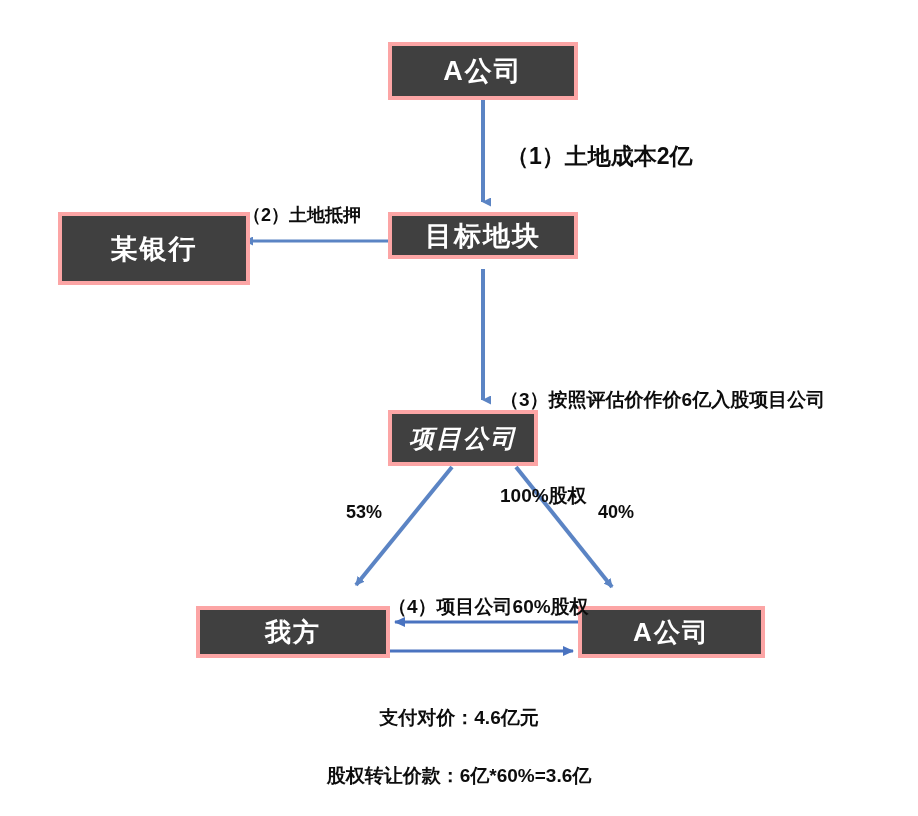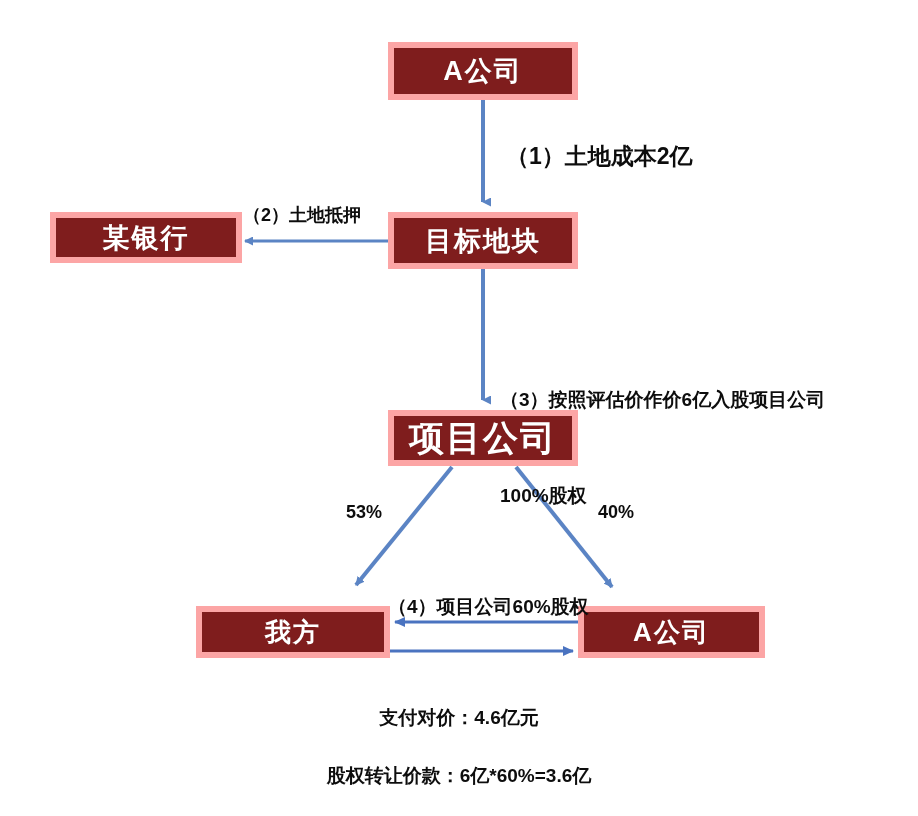--- a/index.html
+++ b/index.html
@@ -13,35 +13,35 @@
   #canvas {
     position: relative;
     width: 918px;
     height: 816px;
     background: #ffffff;
     overflow: hidden;
   }
   .node {
     position: absolute;
     box-sizing: border-box;
-    background: #7f1d1d;
-    border: 6px solid #fca5a5;
+    background: #404040;
+    border: 4px solid #fca5a5;
     color: #ffffff;
     font-weight: bold;
     display: flex;
     align-items: center;
     justify-content: center;
     letter-spacing: 2px;
     text-shadow: 0 0 1px rgba(0,0,0,0.15);
     z-index: 3;
   }
   .node-a-top   { left: 388px; top: 42px;  width: 190px; height: 58px; font-size: 27px; }
-  .node-bank    { left: 50px;  top: 212px; width: 192px; height: 51px; font-size: 27px; }
-  .node-land    { left: 388px; top: 212px; width: 190px; height: 57px; font-size: 27px; }
-  .node-project { left: 388px; top: 410px; width: 190px; height: 56px; font-size: 35px; }
+  .node-bank    { left: 58px;  top: 212px; width: 192px; height: 73px; font-size: 27px; }
+  .node-land    { left: 388px; top: 212px; width: 190px; height: 47px; font-size: 27px; }
+  .node-project { left: 388px; top: 410px; width: 150px; height: 56px; font-size: 25px; font-style: italic; }
   .node-we      { left: 196px; top: 606px; width: 194px; height: 52px; font-size: 26px; }
   .node-a-bot   { left: 578px; top: 606px; width: 187px; height: 52px; font-size: 26px; }
 
   .label {
     position: absolute;
     color: #0d0d0d;
     font-weight: bold;
     white-space: pre;
     z-index: 4;
   }

